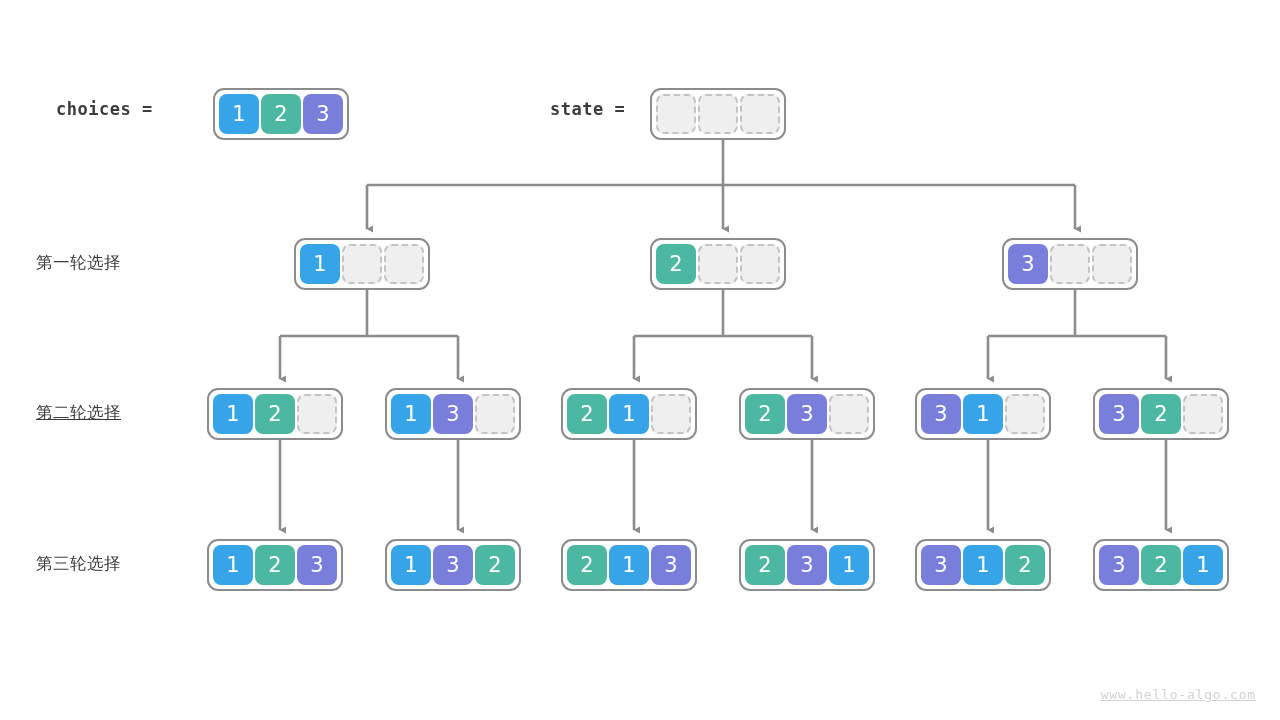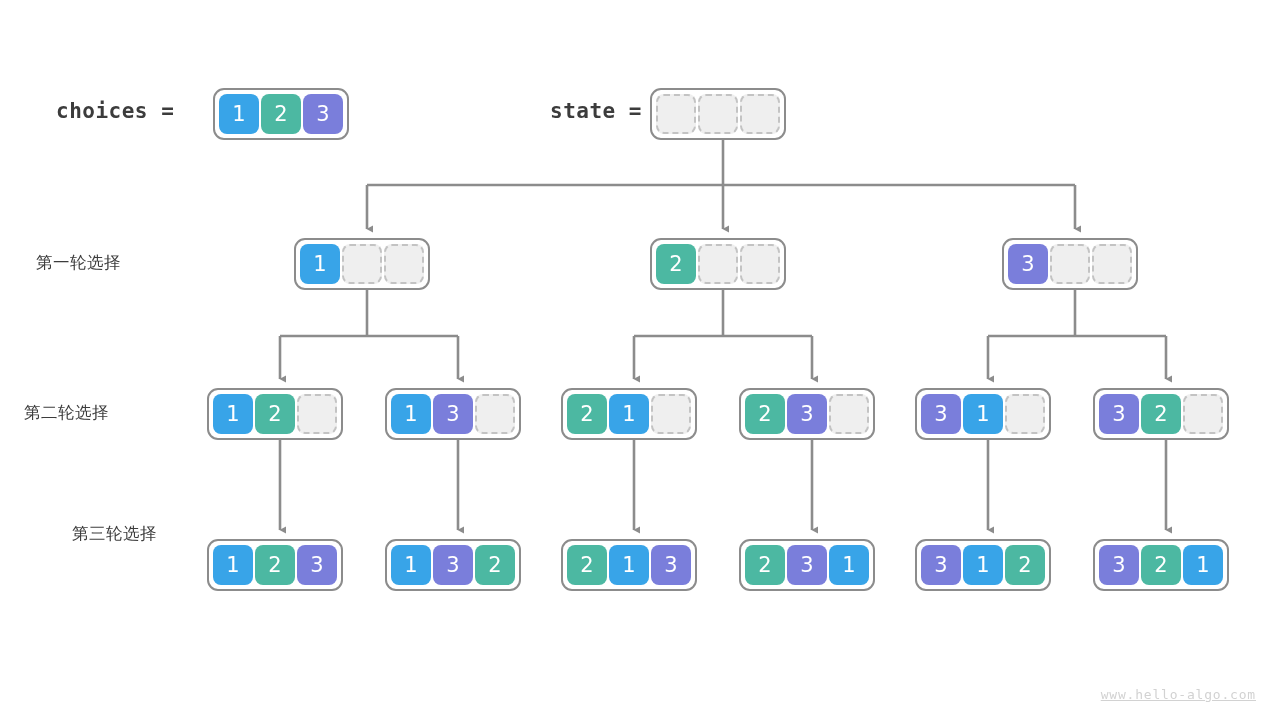--- a/index.html
+++ b/index.html
@@ -24,21 +24,21 @@
     width: 1280px;
     height: 720px;
     pointer-events: none;
   }
 
   
   .var-label {
     position: absolute;
     font-family: "DejaVu Sans Mono", "Liberation Mono", monospace;
     font-weight: bold;
-    font-size: 21px;
+    font-size: 17px;
     color: #3c3c3c;
     white-space: nowrap;
     letter-spacing: 0.5px;
   }
   .row-label {
     position: absolute;
     font-size: 16.5px;
     color: #3c3c3c;
     white-space: nowrap;
     letter-spacing: 0.5px;
@@ -149,22 +149,22 @@
     <div class="cell teal">2</div>
     <div class="cell purple">3</div>
   </div>
 <div class="array-node" id="state-array" style="left:650px; top:88px;">
     <div class="cell empty"></div>
     <div class="cell empty"></div>
     <div class="cell empty"></div>
   </div>
 
 <div class="row-label" style="left:36px; top:252px;">第一轮选择</div>
-<div class="row-label" style="left:24px; top:402px;">第二轮选择</div>
-<div class="row-label" style="left:36px; top:523px;margin-left:36px;">第三轮选择</div>
+<div class="row-label" style="left:36px; top:402px;text-decoration:underline;">第二轮选择</div>
+<div class="row-label" style="left:36px; top:553px;">第三轮选择</div>
 
 <div class="array-node" id="l1-0" style="left:294px;  top:238px;">
     <div class="cell blue">1</div>
     <div class="cell empty"></div>
     <div class="cell empty"></div>
   </div>
 <div class="array-node" id="l1-1" style="left:650px;  top:238px;">
     <div class="cell teal">2</div>
     <div class="cell empty"></div>
     <div class="cell empty"></div>

